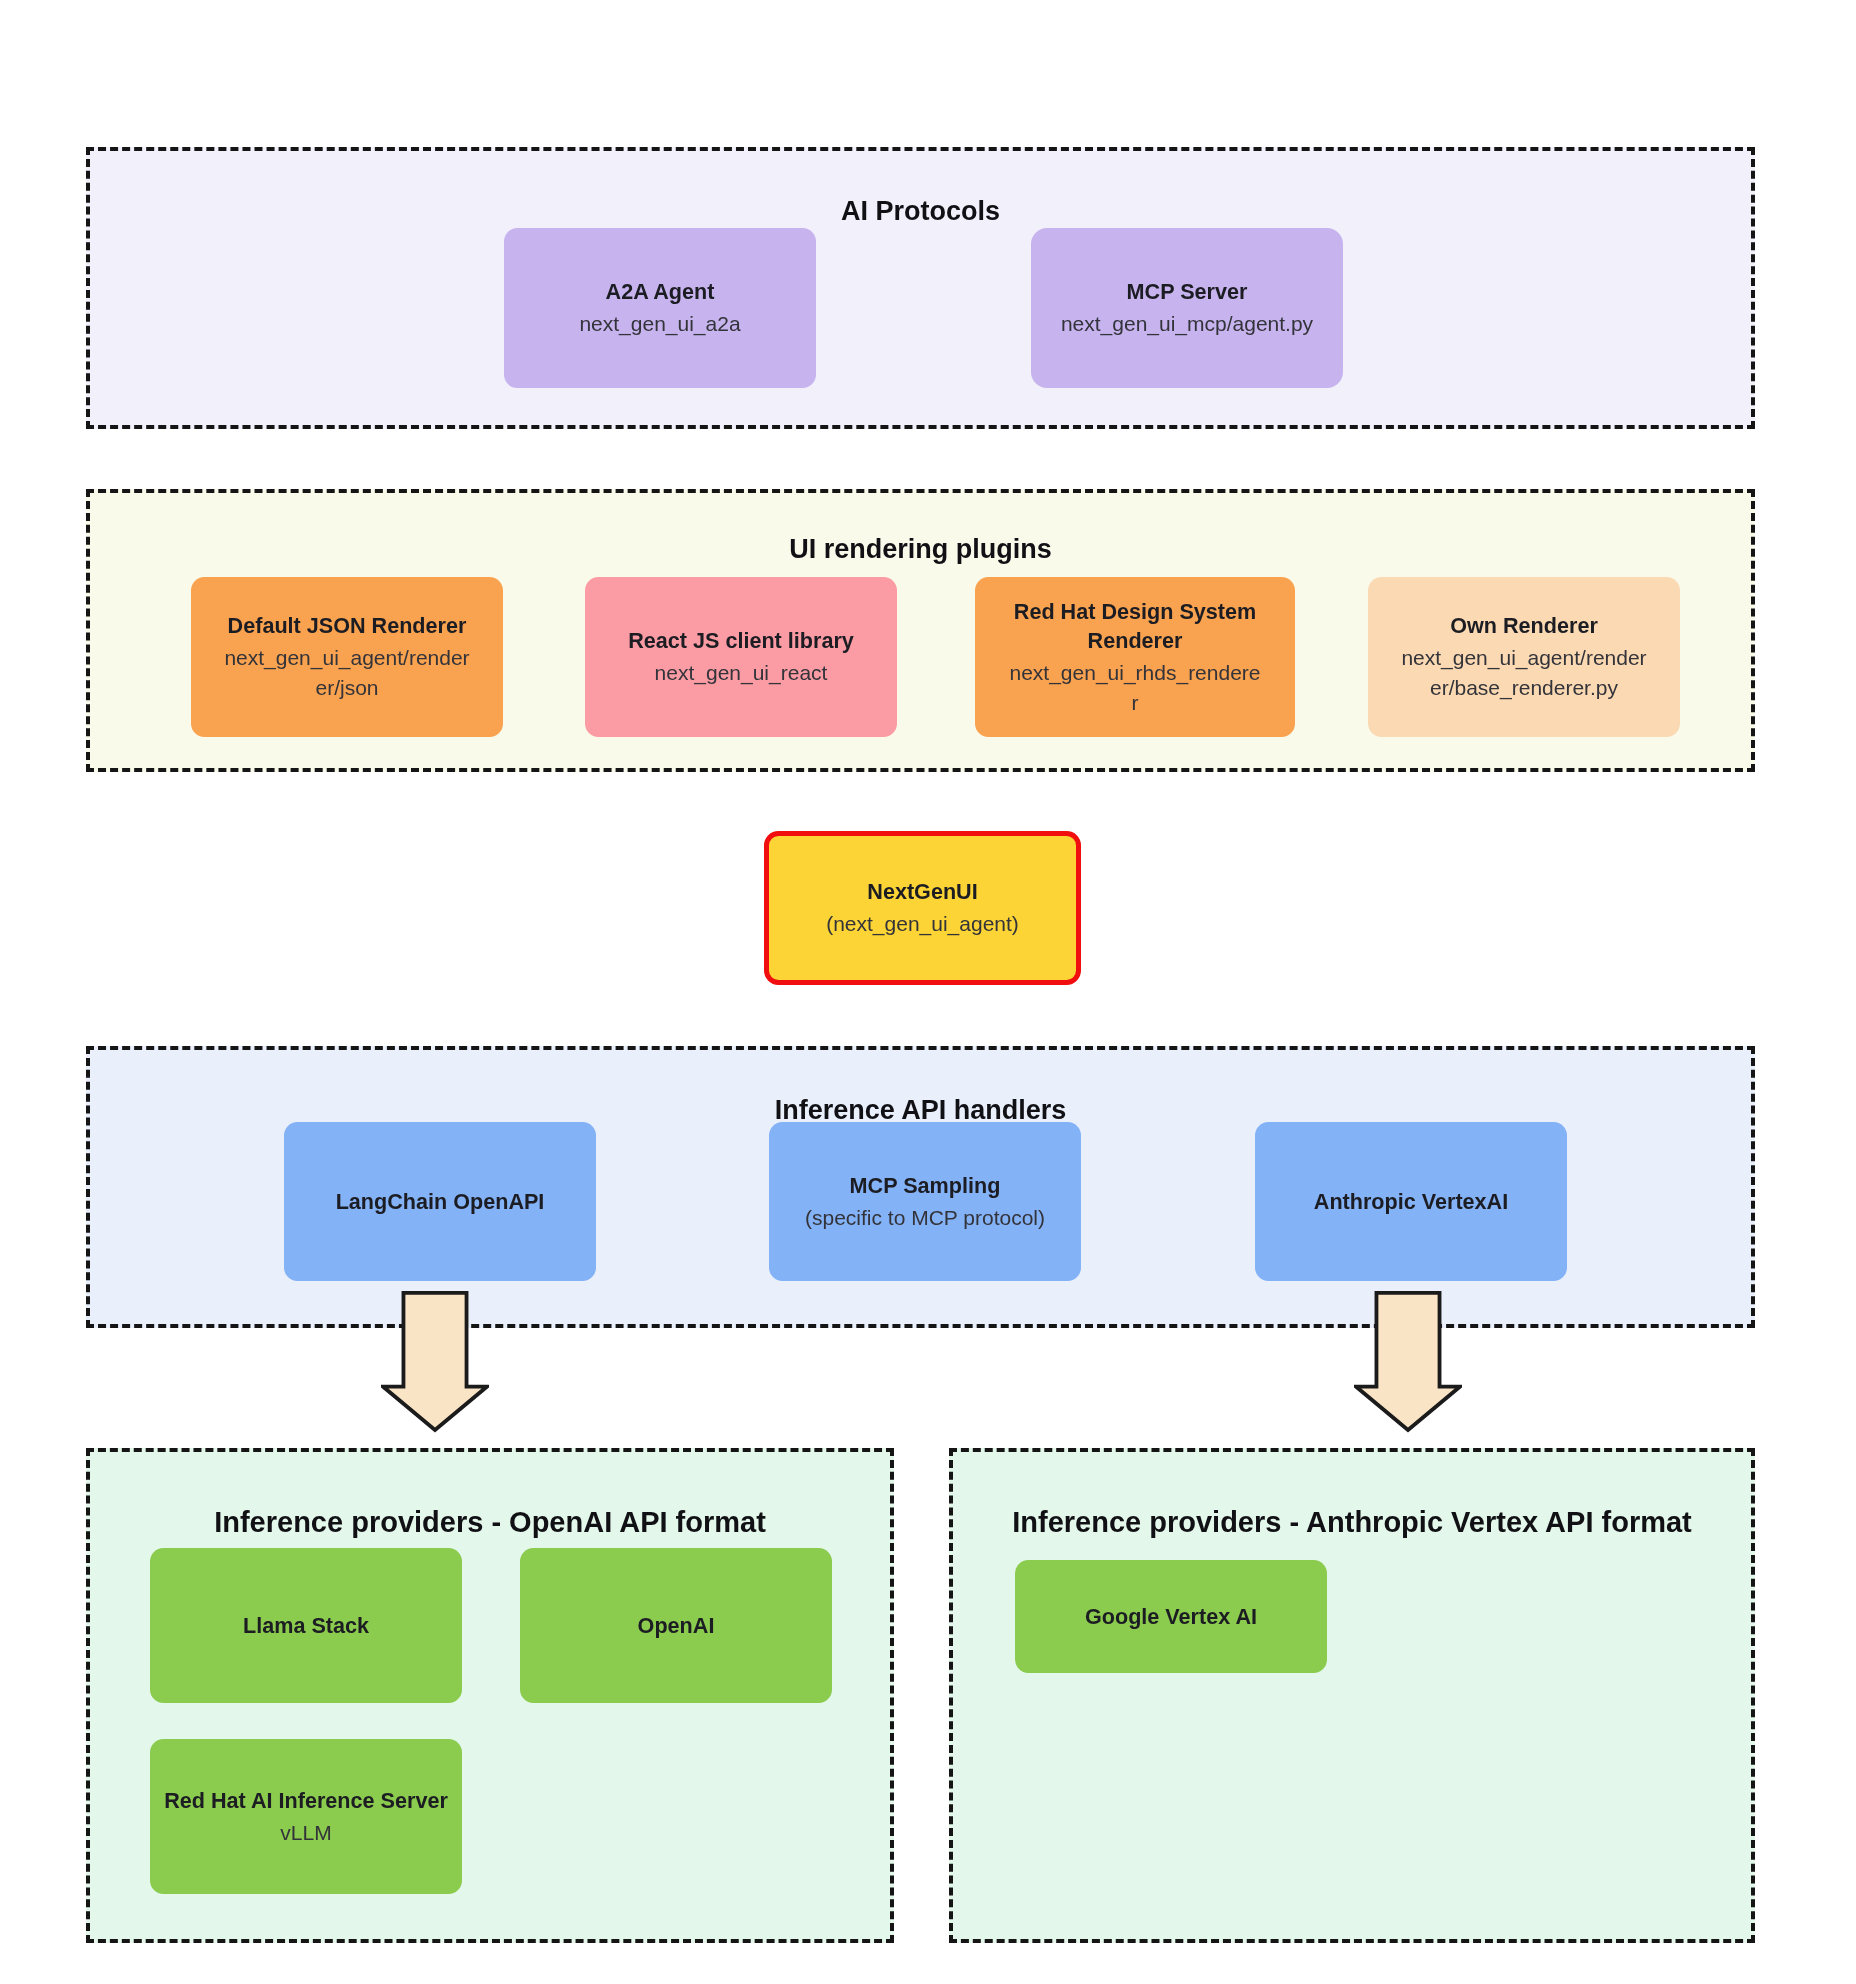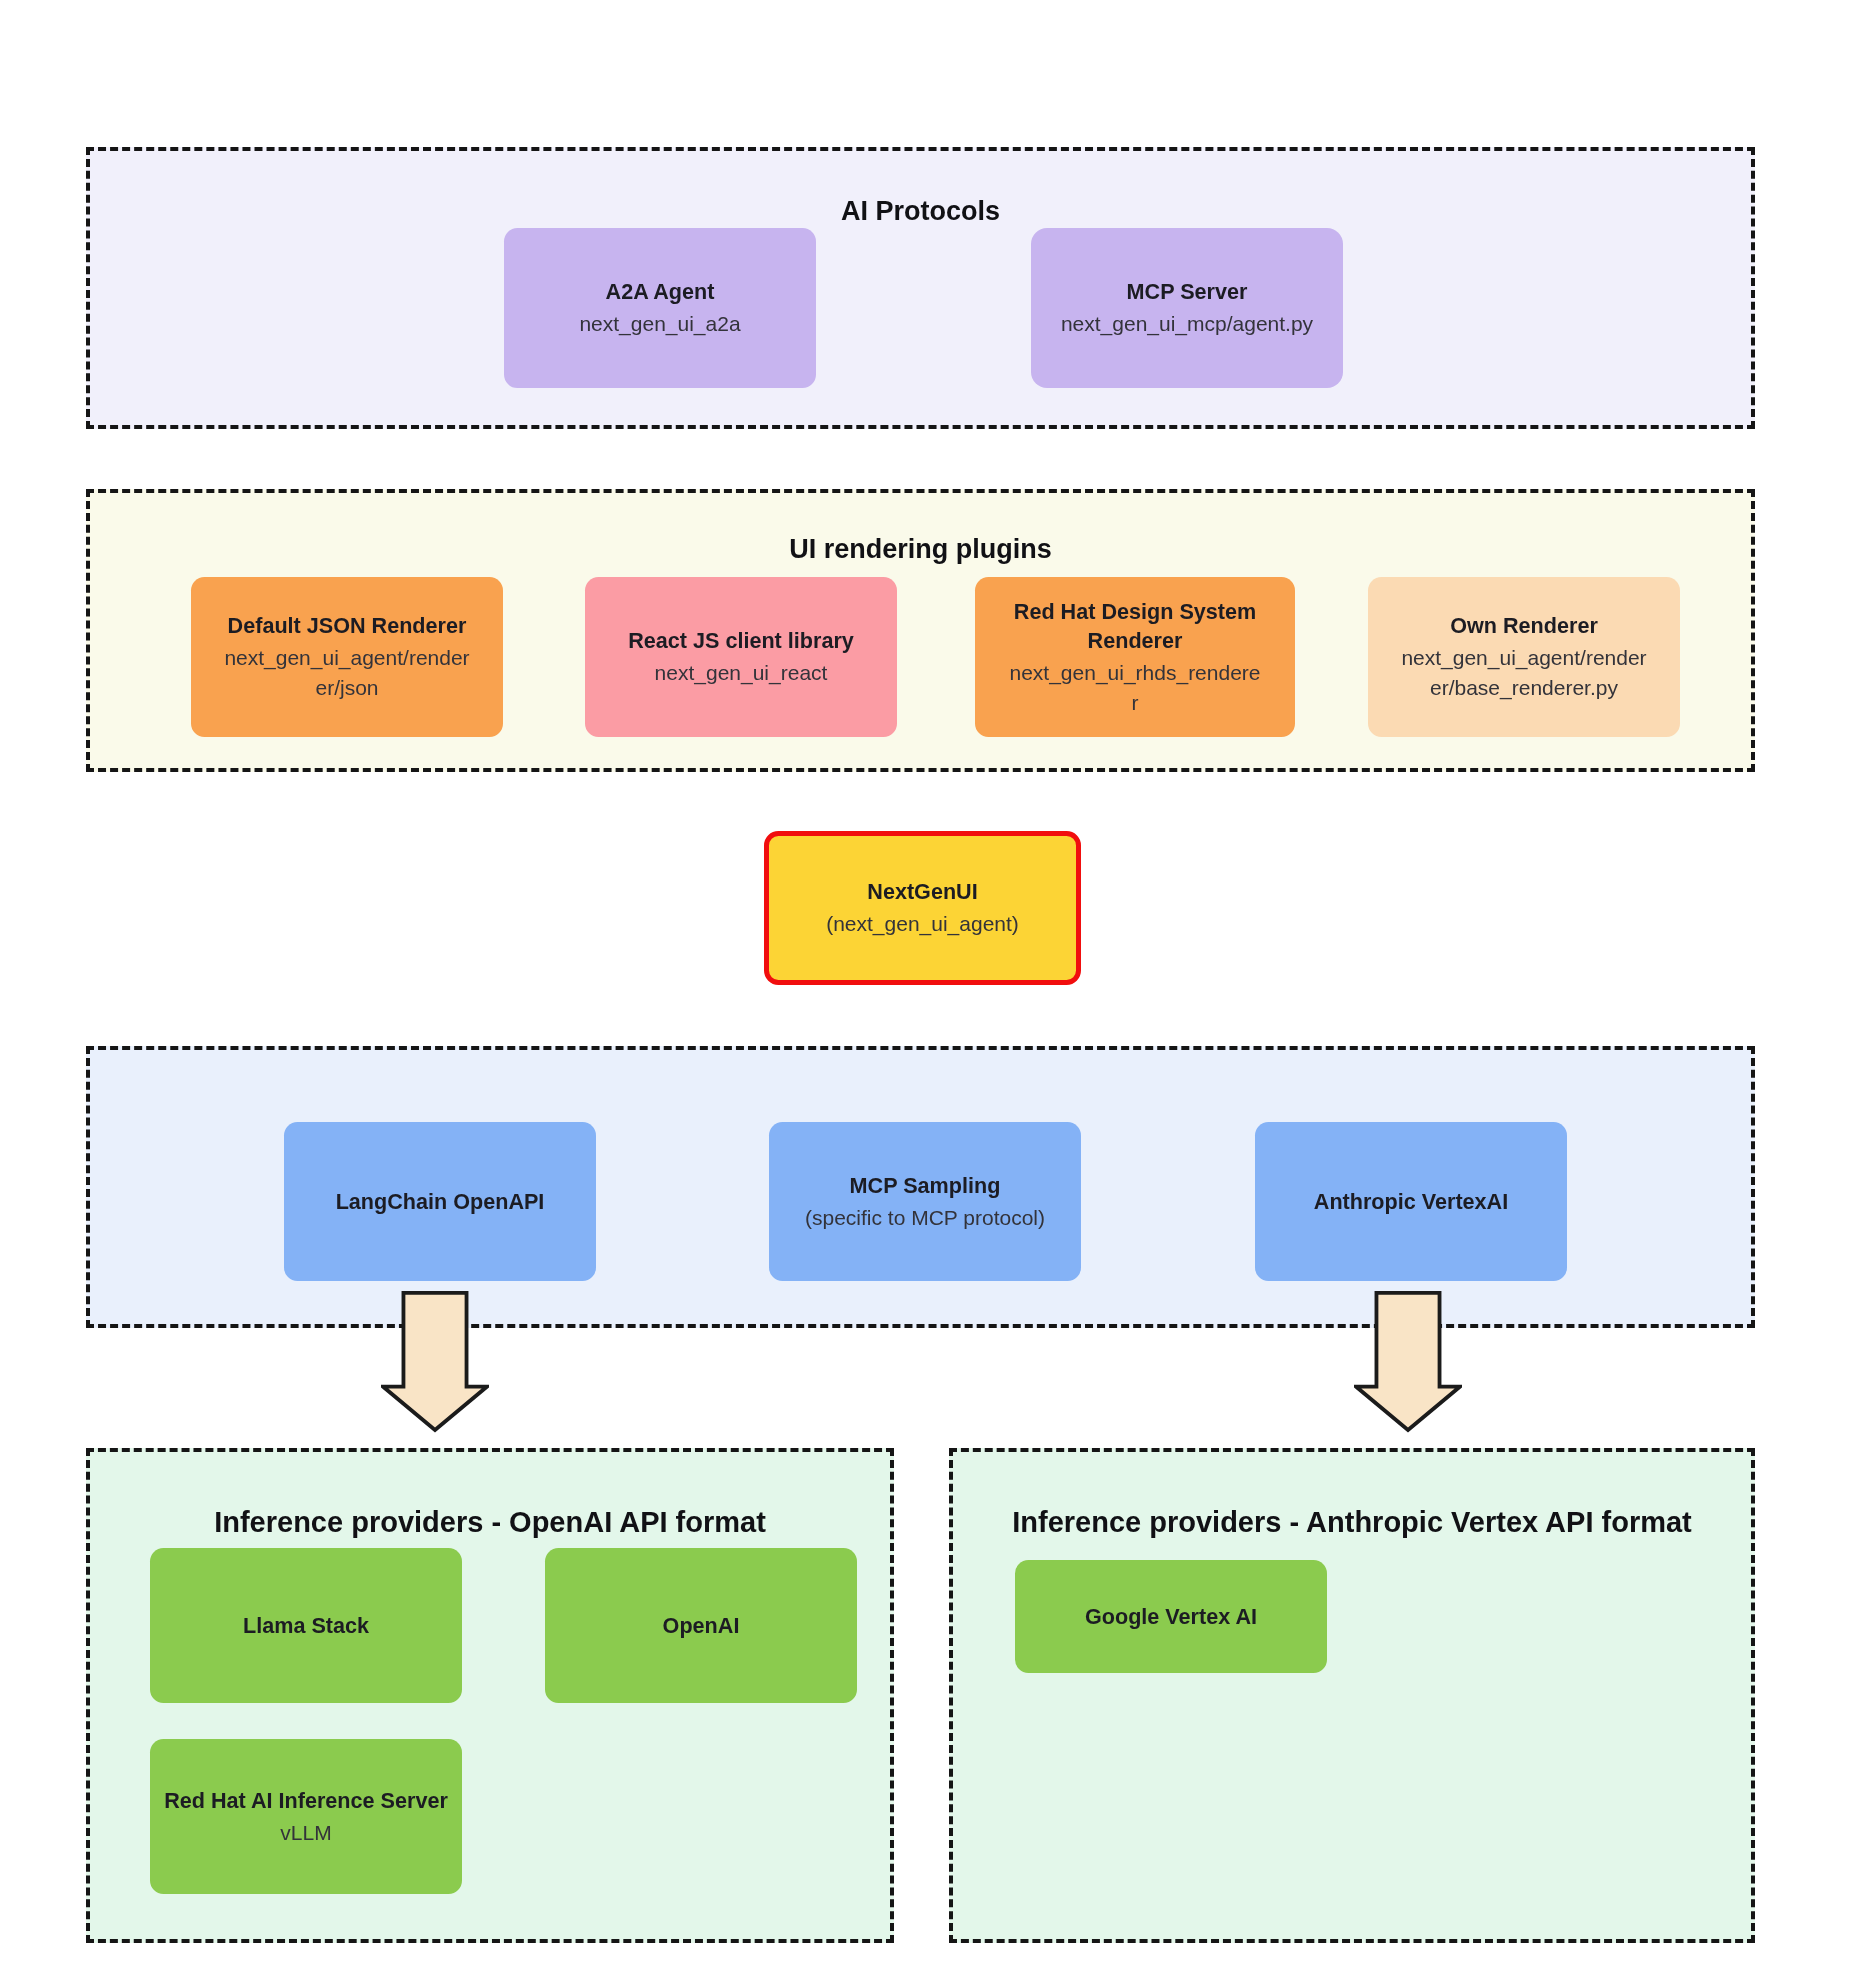--- a/index.html
+++ b/index.html
@@ -79,21 +79,21 @@
     display: flex; flex-direction: column;
     align-items: center; justify-content: center;
     text-align: center;
   }
   
   .node-langchain { left: 194px;  top: 72px; width: 312px; height: 159px; }
   .node-sampling  { left: 679px; top: 72px; width: 312px; height: 159px; }
   .node-vertexai  { left: 1165px; top: 72px; width: 312px; height: 159px; }
   
   .node-llama  { left: 60px; top: 96px; width: 312px; height: 155px; }
-  .node-openai { left: 455px; top: 96px; width: 312px; height: 155px; }
+  .node-openai { left: 430px; top: 96px; width: 312px; height: 155px; }
   .node-rhais  { left: 60px; top: 287px; width: 312px; height: 155px; }
   .node-google { left: 62px; top: 108px; width: 312px; height: 113px; }
   .arrow {
     position: absolute;
     width: 108px; height: 143px;
     top: 1290px;
     z-index: 5;
   }
   .arrow-left  { left: 381px; }
   .arrow-right { left: 1354px; }
@@ -139,20 +139,21 @@
 er/base_renderer.py</div>
     </div>
   </section>
 
   <div class="node-core">
     <div class="node-title">NextGenUI</div>
     <div class="node-sub">(next_gen_ui_agent)</div>
   </div>
 
   <section class="panel panel-inference">
+    <h2 class="section-title">Inference API handlers</h2>
     <div class="node blue node-langchain">
       <div class="node-title">LangChain OpenAPI</div>
 
     </div>
     <div class="node blue node-sampling">
       <div class="node-title">MCP Sampling</div>
       <div class="node-sub">(specific to MCP protocol)</div>
     </div>
     <div class="node blue node-vertexai">
       <div class="node-title">Anthropic VertexAI</div>

